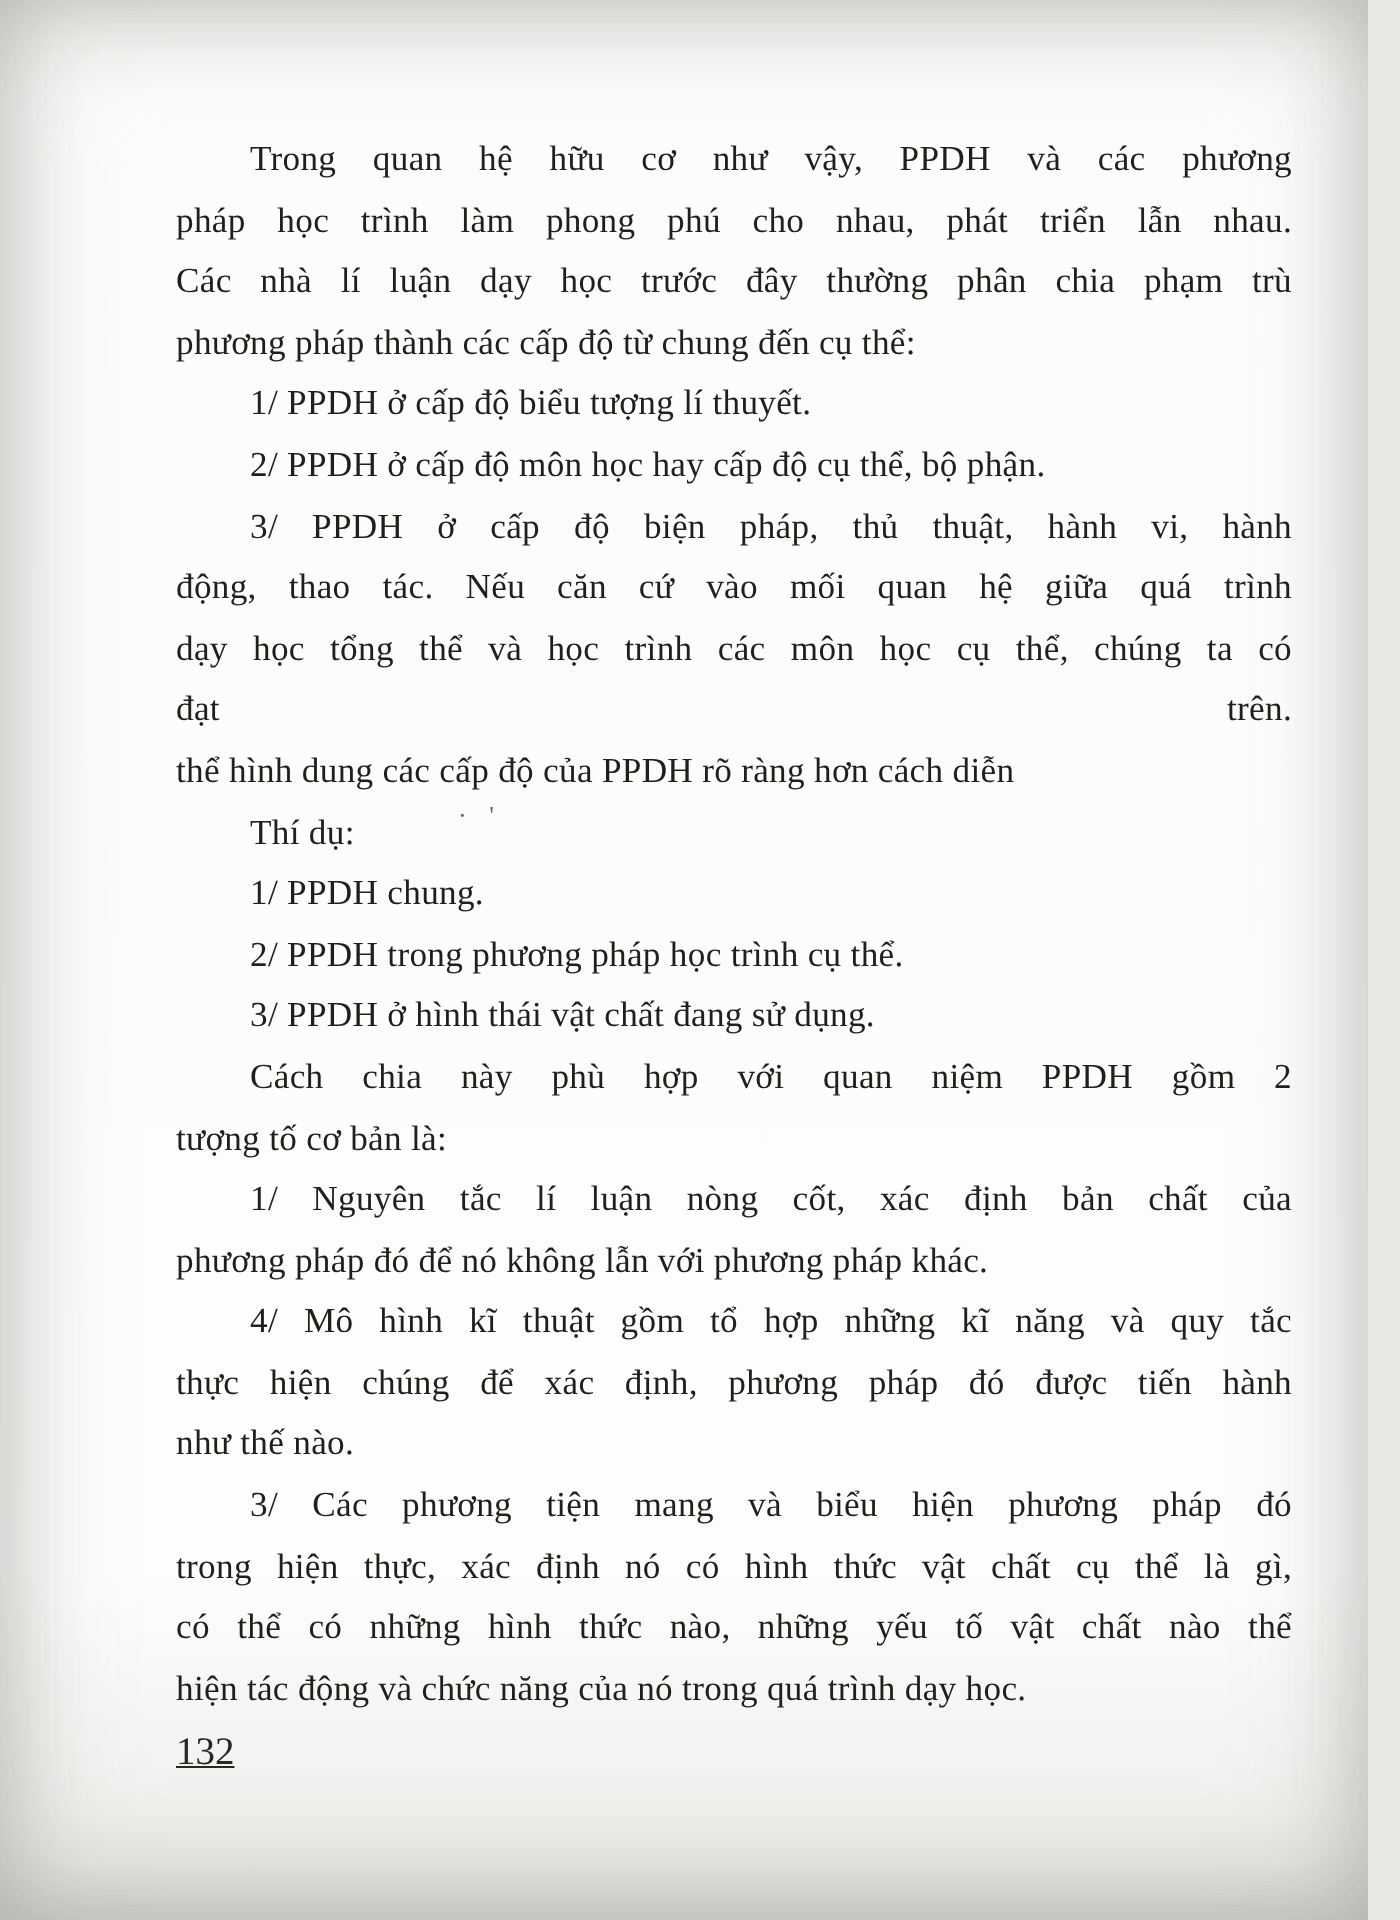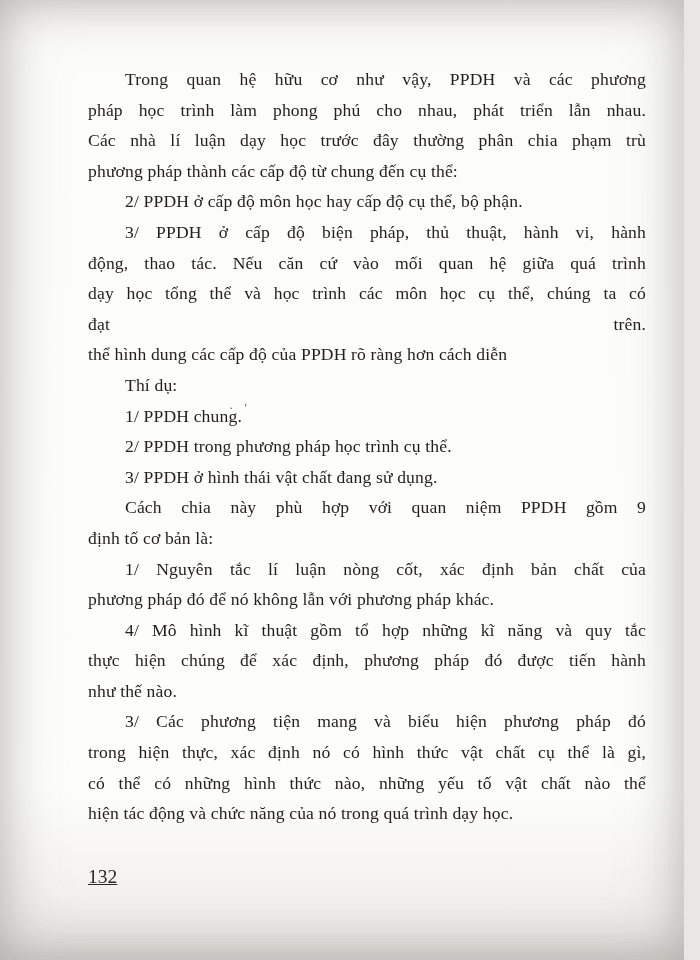--- a/index.html
+++ b/index.html
@@ -71,20 +71,23 @@
 
 <div class="page">
   <div class="content">
       <div class="paragraph">
         <div class="line">Trong quan hệ hữu cơ như vậy, PPDH và các phương</div>
         <div class="line">pháp học trình làm phong phú cho nhau, phát triển lẫn nhau.</div>
         <div class="line">Các nhà lí luận dạy học trước đây thường phân chia phạm trù</div>
         <div class="line">phương pháp thành các cấp độ từ chung đến cụ thể:</div>
       </div>
       <div class="paragraph">
+        <div class="line">1/ PPDH ở cấp độ biểu tượng lí thuyết.</div>
+      </div>
+      <div class="paragraph">
         <div class="line">2/ PPDH ở cấp độ môn học hay cấp độ cụ thể, bộ phận.</div>
       </div>
       <div class="paragraph">
         <div class="line">3/ PPDH ở cấp độ biện pháp, thủ thuật, hành vi, hành</div>
         <div class="line">động, thao tác. Nếu căn cứ vào mối quan hệ giữa quá trình</div>
         <div class="line">dạy học tổng thể và học trình các môn học cụ thể, chúng ta có</div>
         <div class="line">đạt trên.</div>
         <div class="line">thể hình dung các cấp độ của PPDH rõ ràng hơn cách diễn</div>
       </div>
       <div class="paragraph">
@@ -93,22 +96,22 @@
       <div class="paragraph">
         <div class="line">1/ PPDH chung.</div>
       </div>
       <div class="paragraph">
         <div class="line">2/ PPDH trong phương pháp học trình cụ thể.</div>
       </div>
       <div class="paragraph">
         <div class="line">3/ PPDH ở hình thái vật chất đang sử dụng.</div>
       </div>
       <div class="paragraph">
-        <div class="line">Cách chia này phù hợp với quan niệm PPDH gồm 9</div>
-        <div class="line">định tố cơ bản là:</div>
+        <div class="line">Cách chia này phù hợp với quan niệm PPDH gồm 2</div>
+        <div class="line">tượng tố cơ bản là:</div>
       </div>
       <div class="paragraph">
         <div class="line">1/ Nguyên tắc lí luận nòng cốt, xác định bản chất của</div>
         <div class="line">phương pháp đó để nó không lẫn với phương pháp khác.</div>
       </div>
       <div class="paragraph">
         <div class="line">4/ Mô hình kĩ thuật gồm tổ hợp những kĩ năng và quy tắc</div>
         <div class="line">thực hiện chúng để xác định, phương pháp đó được tiến hành</div>
         <div class="line">như thế nào.</div>
       </div>

